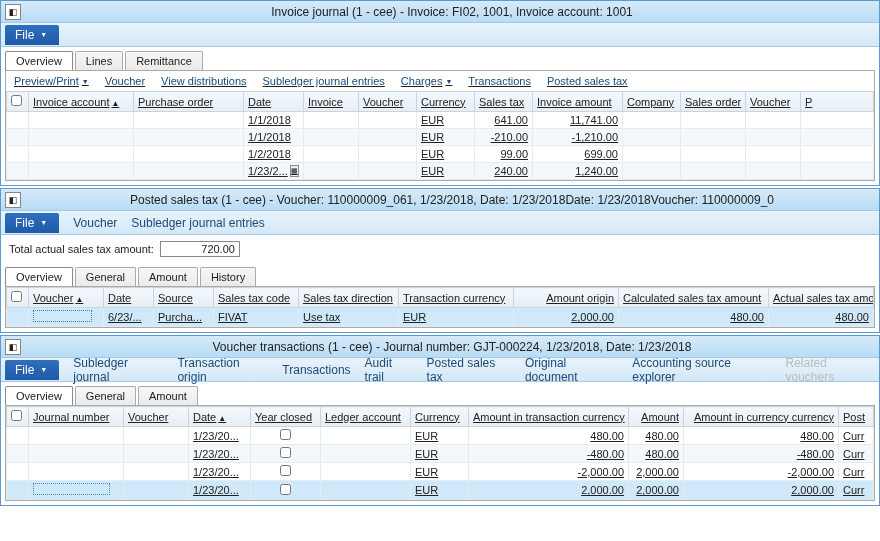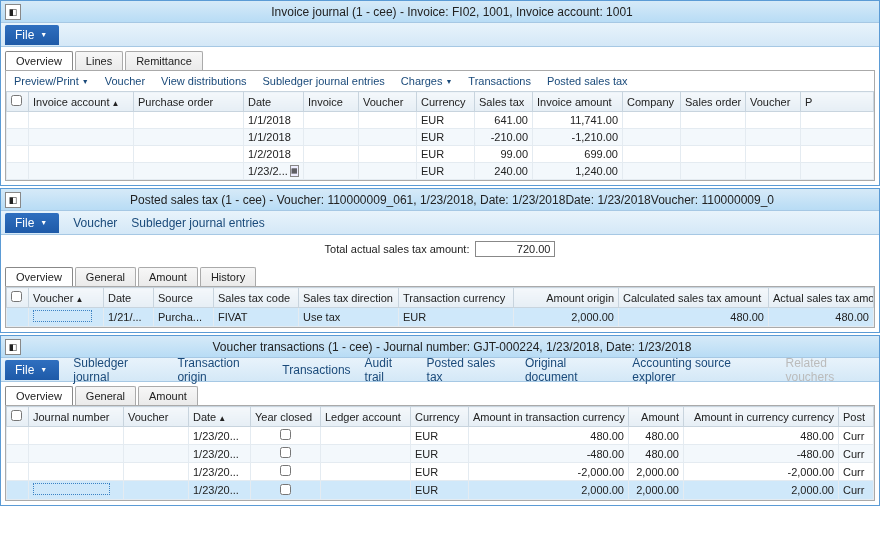--- a/index.html
+++ b/index.html
@@ -43,21 +43,21 @@
 
   .tabs { display: flex; margin: 4px 0 0 4px; }
   .tab {
     border: 1px solid #aaa; border-bottom: none;
     background: linear-gradient(#f7f7f7,#eaeaea);
     padding: 3px 10px; font-size: 11px;
     margin-right: 2px; cursor: pointer;
     border-radius: 2px 2px 0 0;
   }
   .tab.active { background: #fff; font-weight: 400; border-color:#888; position:relative; z-index:2; }
-  .tabpanel { border: 1px solid #aaa; margin: 0 4px 4px 4px; background:#fff; }
+  .tabpanel { border: 1px solid #aaa; margin: 0 4px 4px 4px; background:#fff;text-decoration:underline; }
 
   .toolbar2 {
     display:flex; align-items:center; gap:16px;
     padding: 4px 8px;
     font-size: 11px; color:#1a4a7a;
   }
   .toolbar2 .tool { cursor:pointer; display:flex; align-items:center; gap:3px;}
 
   table.grid { width: 100%; border-collapse: collapse; font-size: 11px; table-layout: fixed; }
   table.grid th {
@@ -75,21 +75,21 @@
   }
   table.grid td.num { text-align: right; }
   table.grid tr:nth-child(even) td { background: #f3f8fc; }
   table.grid tr.sel td { background: #cfe8fa !important; }
   .cell-outline { border:1px dotted #3b82c4; display:inline-block; width:90%; height:12px; }
   .date-cell { display:flex; align-items:center; }
   .date-picker-icon { width:12px;height:12px;border:1px solid #888; background:#eef; margin-left:2px; font-size:7px; display:flex;align-items:center;justify-content:center;}
   .chkcell { text-align:center; }
   .chkcell input { width:11px;height:11px; }
 
-  .info-row { display:flex; align-items:center; gap:6px; padding:6px 8px; font-size:11px;justify-content:center; }
+  .info-row { display:flex; align-items:center; gap:6px; padding:6px 8px; font-size:11px; }
   .info-row .box { border:1px solid #888; padding:1px 4px; min-width:80px; text-align:right; background:#fff;}
 
   table.grid th.chkcell { width:22px; }
 </style>
 </head>
 <body>
 
 <div class="window">
   <div class="titlebar">
     <span class="app-icon">◧</span>
@@ -274,21 +274,21 @@
         <th>Transaction currency</th>
         <th style="text-align:right">Amount origin</th>
         <th style="text-align:left">Calculated sales tax amount</th>
         <th style="text-align:right">Actual sales tax amount</th>
       </tr>
         </thead>
       <tbody>
         <tr class="sel">
           <td class="chkcell"></td>
           <td><span class="cell-outline"></span></td>
-          <td>1/21/...</td>
+          <td>6/23/...</td>
           <td>Purcha...</td>
           <td>FIVAT</td>
           <td>Use tax</td>
           <td>EUR</td>
           <td class="num">2,000.00</td>
           <td class="num">480.00</td>
           <td class="num">480.00</td>
         </tr>
       </tbody>
     </table>

